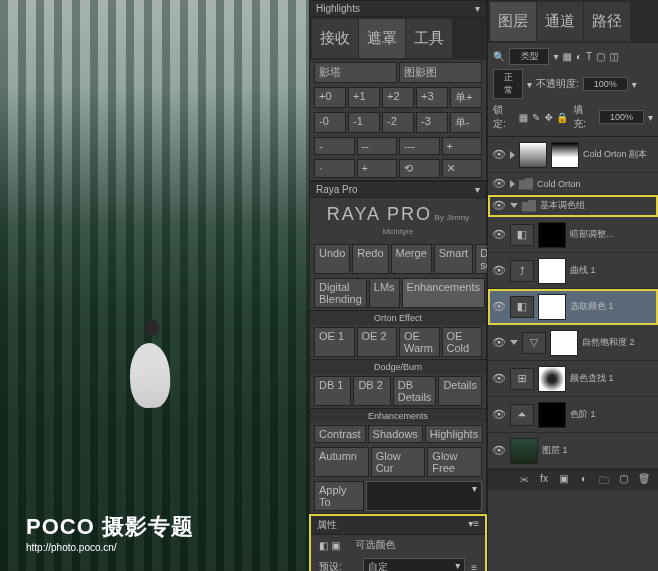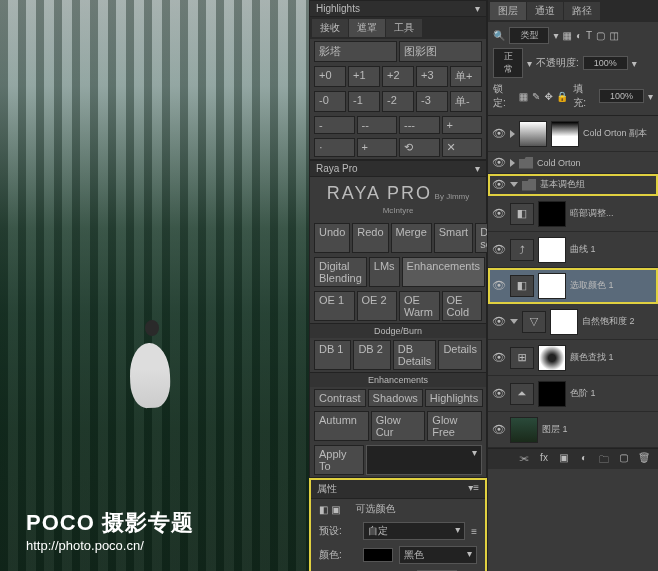--- a/index.html
+++ b/index.html
@@ -3,25 +3,25 @@
 <meta charset="utf-8">
 <style>
 *{margin:0;padding:0;box-sizing:border-box;font-family:"Microsoft YaHei",Arial,sans-serif;font-size:10px;color:#bbb}
 body{background:#333;width:658px;height:571px;overflow:hidden;display:flex}
 .photo{width:309px;height:571px;background:linear-gradient(180deg,#f0f5f8 0%,#cde0e0 15%,#3a5a4a 40%,#1a3a2a 55%,#0d2818 75%,#0a1f12 100%);position:relative}
 .photo::before{content:"";position:absolute;inset:0;background:repeating-linear-gradient(90deg,rgba(20,40,30,.6) 0,rgba(20,40,30,.6) 8px,rgba(60,80,70,.4) 8px,rgba(60,80,70,.4) 18px)}
 .photo::after{content:"";position:absolute;left:42%;top:60%;width:40px;height:65px;background:linear-gradient(180deg,#ddd 40%,#ccc 100%);border-radius:50% 50% 40% 40%;transform:rotate(-2deg)}
 .photo .head{position:absolute;left:47%;top:56%;width:14px;height:16px;background:#2a2a2a;border-radius:50%;z-index:2}
 .watermark{position:absolute;left:26px;bottom:18px;z-index:3}
 .watermark .main{font-size:22px;font-weight:bold;color:#fff;letter-spacing:1px}
-.watermark .sub{font-size:13px;color:#fff}
+.watermark .sub{font-size:10px;color:#fff}
 .panel{background:#3a3a3a;border:1px solid #222;margin:0}
 .panel-header{background:#2e2e2e;padding:2px 6px;font-size:10px;border-bottom:1px solid #222;display:flex;justify-content:space-between}
 .tabs{display:flex;gap:1px;background:#2a2a2a;padding:2px}
-.tab{padding:2px 8px;background:#3a3a3a;font-size:10px;cursor:pointer}
+.tab{padding:10px 8px;background:#3a3a3a;font-size:15px;cursor:pointer}
 .tab.active{background:#4a4a4a}
 .btn-row{display:flex;gap:2px;padding:2px 4px}
 .btn{flex:1;background:#4a4a4a;border:1px solid #222;padding:2px 4px;text-align:left;font-size:11px;cursor:pointer}
 .section-title{text-align:center;padding:2px;background:#333;font-size:9px;border-top:1px solid #222}
 .raya-title{text-align:center;padding:6px;font-family:Georgia,serif}
 .raya-title .big{font-size:18px;letter-spacing:2px}
 .raya-title .small{font-size:8px;color:#999}
 .props-panel{border:2px solid #e0d040}
 .prop-row{display:flex;align-items:center;padding:3px 8px;gap:6px}
 .prop-label{width:38px;font-size:10px}
@@ -124,20 +124,21 @@
         <div class="btn">Merge</div>
         <div class="btn">Smart</div>
         <div class="btn">De-sel</div>
         <div class="btn">Delete</div>
       </div>
     <div class="btn-row">
         <div class="btn">Digital Blending</div>
         <div class="btn">LMs</div>
         <div class="btn" style="background:#5a5a5a">Enhancements</div>
       </div>
+    <div class="section-title">Orton Effect</div>
     <div class="btn-row">
         <div class="btn">OE 1</div>
         <div class="btn">OE 2</div>
         <div class="btn">OE Warm</div>
         <div class="btn">OE Cold</div>
       </div>
     <div class="section-title">Dodge/Burn</div>
     <div class="btn-row">
         <div class="btn">DB 1</div>
         <div class="btn">DB 2</div>

